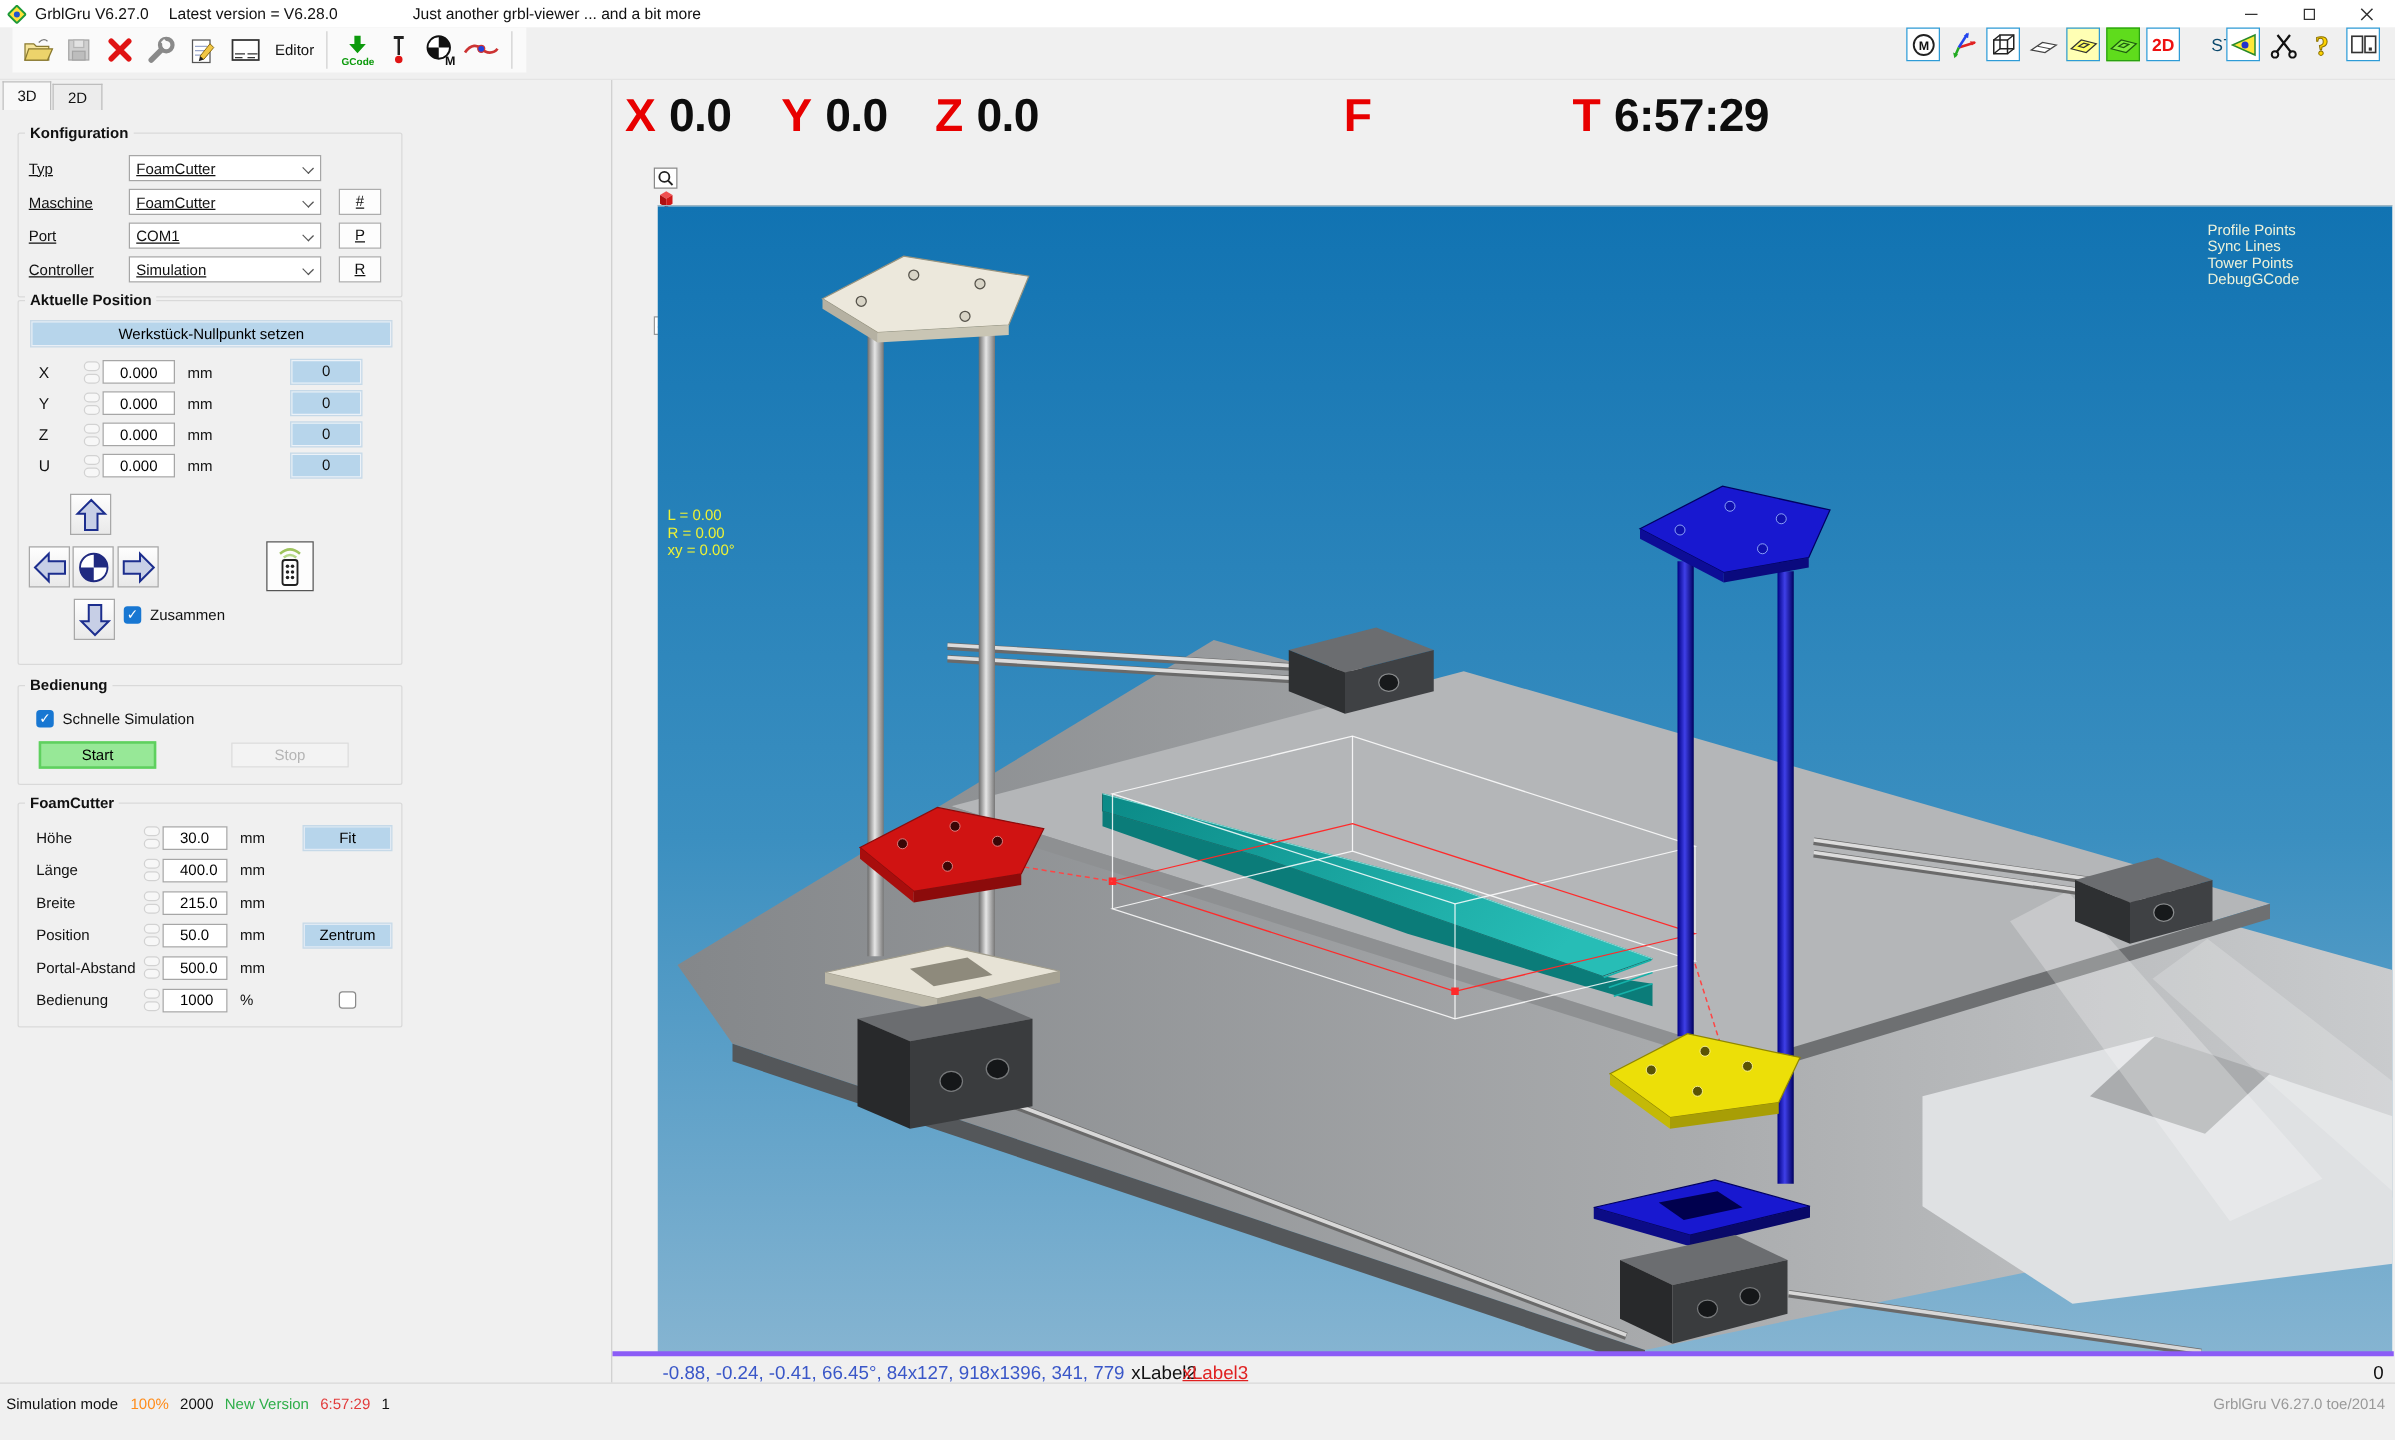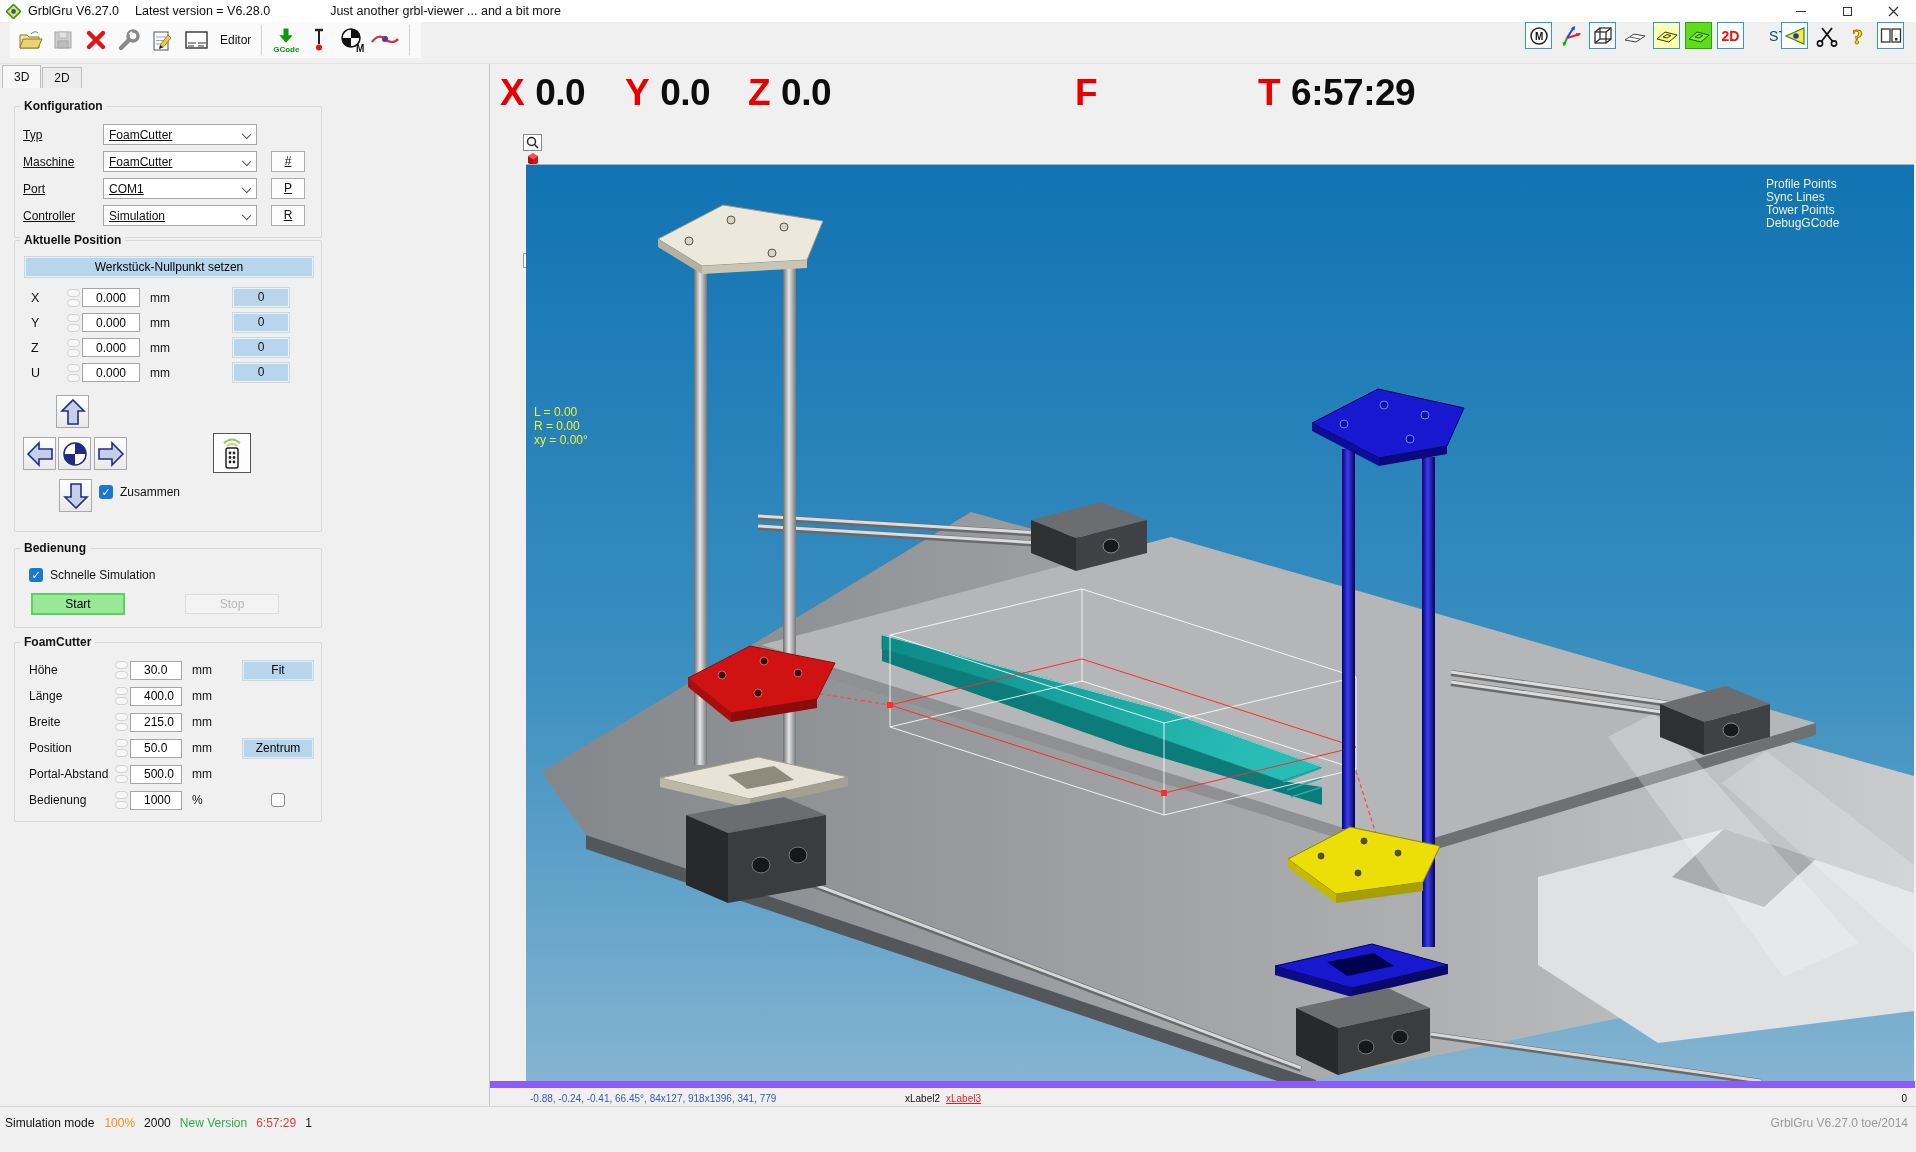--- a/index.html
+++ b/index.html
@@ -97,21 +97,21 @@
   .vt-icon { width:19px; height:19px; display:flex; align-items:center; justify-content:center; margin-right:4px; }
   .vt-box { border:1px solid #888; background:#fff; }
   .vt-sep { width:1px; height:16px; background:#c6c6c6; margin:0 5px 0 2px; }
   .vt-jpg { font-size:9.5px; font-weight:bold; color:#2233cc; border:1px solid #999; background:#fff; padding:1px 2px; }
 
   .viewport { position:relative; width:1388px; height:917px; margin-left:36px; border-top:1px solid #9db6c4; }
   .vp-meas { position:absolute; left:8px; top:240px; color:#eef235; font-size:12px; line-height:14px; }
   .vp-links { position:absolute; left:1240px; top:13px; color:#edf2da; font-size:12px; line-height:12.5px; }
   .vp-links div { margin-bottom:0.5px; }
 
-  .info-bar { position:relative; height:25px; border-top:7px solid #8b5cf6; font-size:10px; }
+  .info-bar { position:relative; height:25px; border-top:4px solid #8b5cf6; font-size:15px; }
   .ib-coords { position:absolute; left:40px; top:5px; color:#3a57c8; }
   .ib-l2 { position:absolute; left:415px; top:5px; color:#111; }
   .ib-l3 { position:absolute; left:456px; top:5px; color:#e02020;text-decoration:underline; }
   .ib-right { position:absolute; right:8px; top:5px; color:#111; }
 
   
   .statusbar { position:relative; height:32px; border-top:1px solid #d7d7d7; display:flex; align-items:center; font-size:12px; }
   .sb-mode { margin-left:5px; }
   .sb-pct { margin-left:10px; color:#ff8c1a; }
   .sb-feed { margin-left:9px; }

